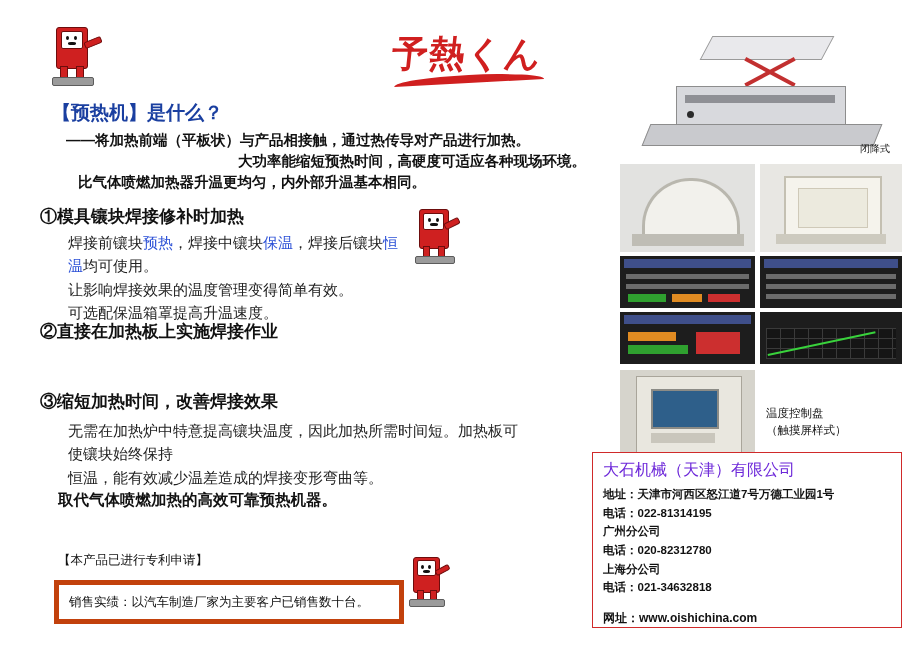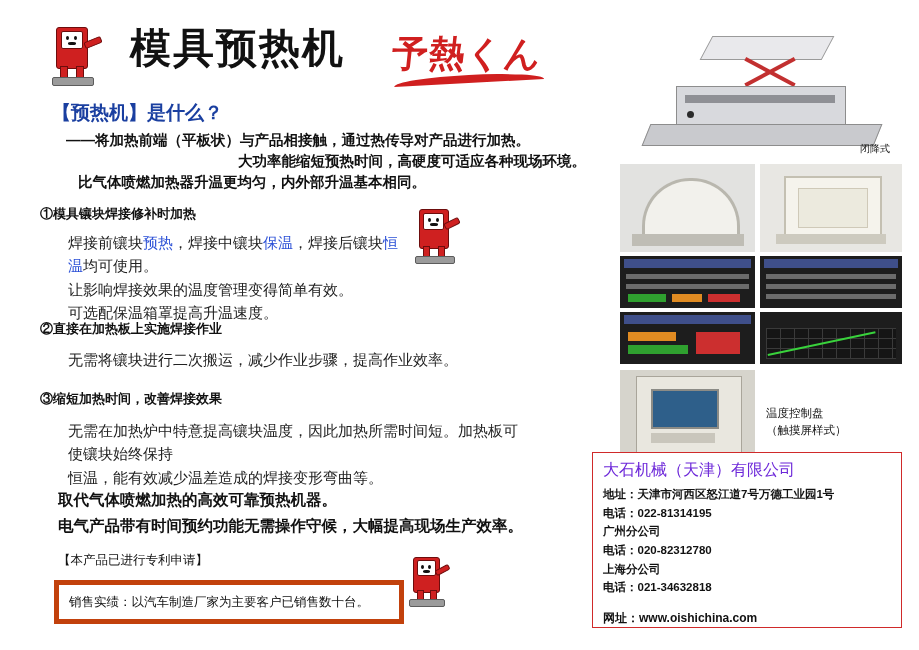--- a/index.html
+++ b/index.html
@@ -177,21 +177,21 @@
     line-height: 1.45;
     font-weight: bold;
   }
   #lead-block .l1 { margin-left: 0px; }
   #lead-block .l2 { margin-left: 32px; text-align: right; }
   #lead-block .l3 { margin-left: 12px; }
 
   
   .item-head {
     position: absolute;
-    font-size: 13px;
+    font-size: 17px;
     font-weight: bold;
     color: #111111;
   }
   .item-body {
     position: absolute;
     font-size: 15px;
     color: #222222;
     line-height: 1.55;
   }
   .hl-blue { color: #2a4fd6; }
@@ -427,21 +427,20 @@
     <div class="face" style="left:15px; top:6px; width:20px; height:16px;"></div>
     <div class="eye" style="left:20px; top:11px;"></div>
     <div class="eye" style="left:28px; top:11px;"></div>
     <div class="mouth" style="left:22px; top:17px; width:8px; height:3px;"></div>
     <div class="arm" style="left:38px; top:14px; width:16px; height:5px; transform:rotate(-22deg);"></div>
     <div class="leg" style="left:14px; top:41px; width:6px; height:12px;"></div>
     <div class="leg" style="left:30px; top:41px; width:6px; height:12px;"></div>
     <div class="base" style="left:6px; top:52px; width:40px; height:7px;"></div>
   </div>
 
-  <div id="main-title">模具预热机</div>
 
   <div id="logo-yonetsu">
     <div class="yn-text">予熱くん</div>
     <div class="yn-swoosh"></div>
   </div>
 
   <div id="nankai-logo">
     <span class="nk-main">Nanka</span>
     <span class="nk-accent">i</span>
     <div class="nk-arc"></div>
@@ -471,33 +470,29 @@
     <div class="eye" style="left:18px; top:11px;"></div>
     <div class="eye" style="left:26px; top:11px;"></div>
     <div class="mouth" style="left:20px; top:16px; width:8px; height:3px;"></div>
     <div class="arm" style="left:34px; top:13px; width:14px; height:5px; transform:rotate(-26deg);"></div>
     <div class="leg" style="left:13px; top:39px; width:5px; height:11px;"></div>
     <div class="leg" style="left:28px; top:39px; width:5px; height:11px;"></div>
     <div class="base" style="left:5px; top:49px; width:38px; height:6px;"></div>
   </div>
 
   <div class="item-head" id="item2-head">②直接在加热板上实施焊接作业</div>
-  <div class="item-body" id="item2-body">
-    <div>无需将镶块进行二次搬运，减少作业步骤，提高作业效率。</div>
-  </div>
 
   <div class="item-head" id="item3-head">③缩短加热时间，改善焊接效果</div>
   <div class="item-body" id="item3-body">
     <div>无需在加热炉中特意提高镶块温度，因此加热所需时间短。加热板可使镶块始终保持</div>
     <div>恒温，能有效减少温差造成的焊接变形弯曲等。</div>
   </div>
 
   <div id="conclusion">
     <div>取代气体喷燃加热的高效可靠预热机器。</div>
-    <div>电气产品带有时间预约功能无需操作守候，大幅提高现场生产效率。</div>
   </div>
 
   <div id="patent-note">【本产品已进行专利申请】</div>
 
   <div id="sales-box">
     <span>销售实绩：以汽车制造厂家为主要客户已销售数十台。</span>
   </div>
 
   <div id="mascot-bottom" class="mascot">
     <div class="body" style="left:8px; top:2px; width:25px; height:34px;"></div>

